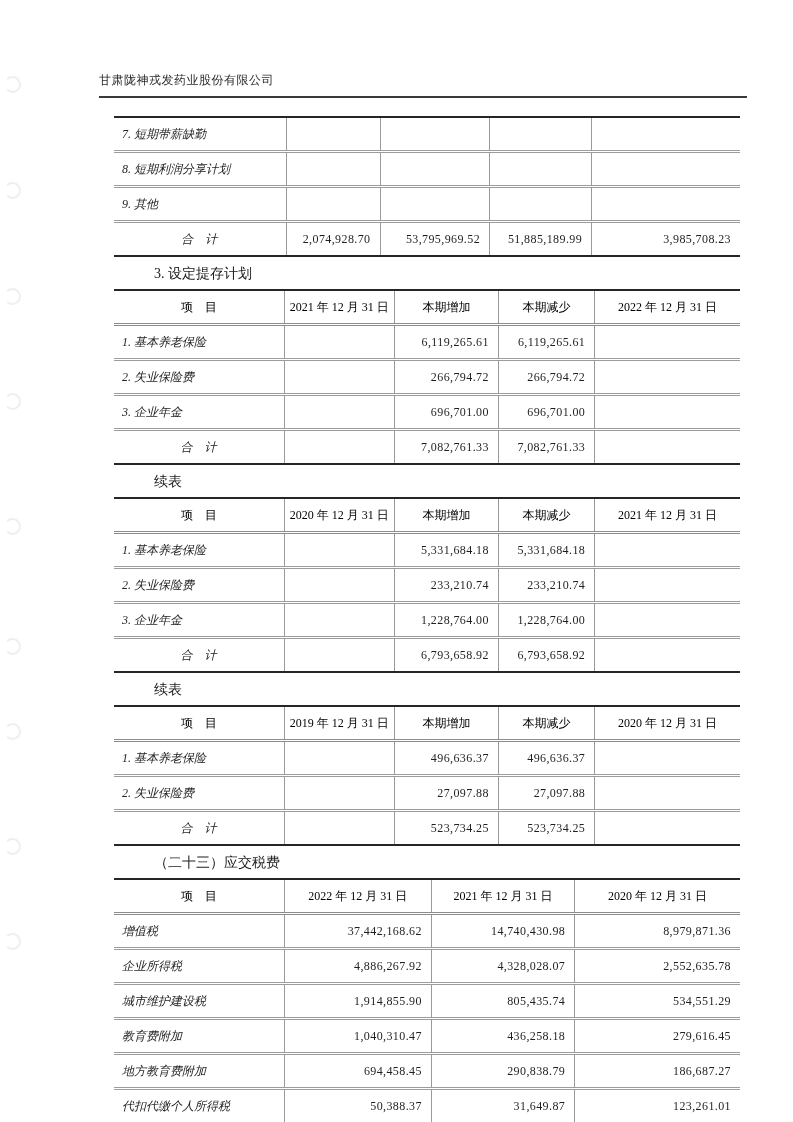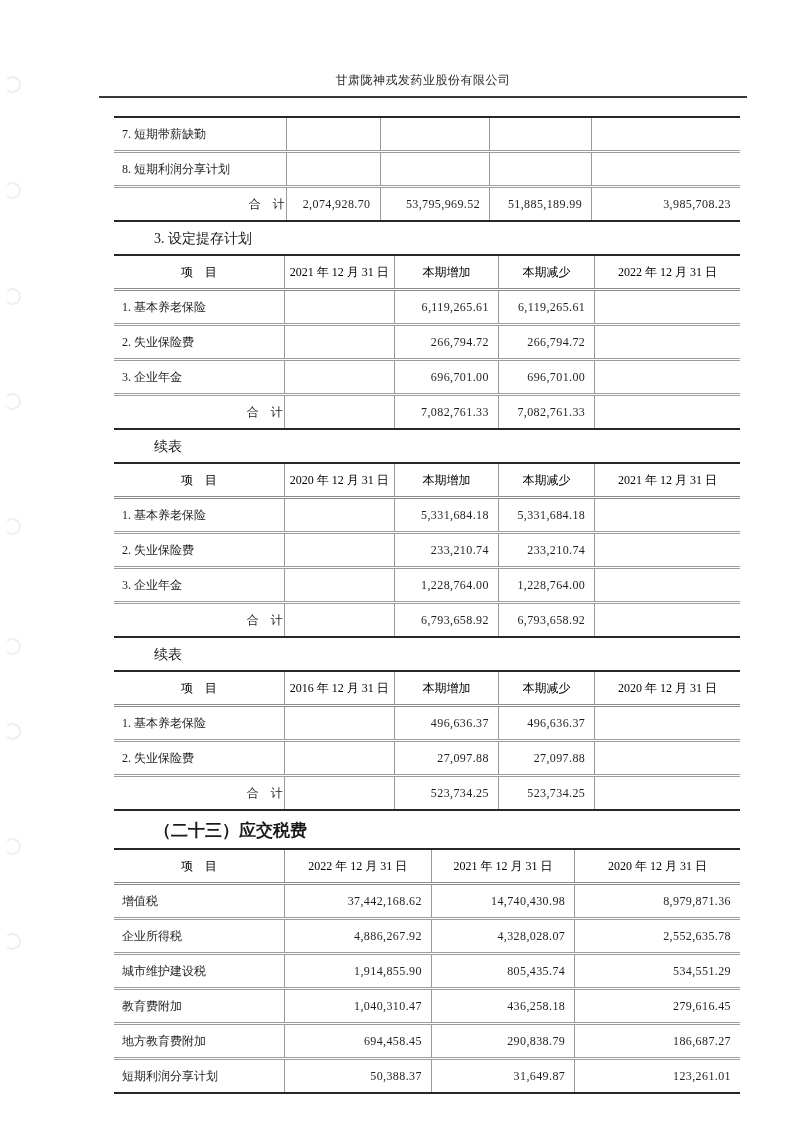--- a/index.html
+++ b/index.html
@@ -17,21 +17,21 @@
   .hole {
     position: absolute; left: 4px;
     width: 13px; height: 13px;
     border: 2px solid #efefef;
     border-left-color: transparent;
     border-radius: 50%;
   }
 
   .doc-header {
     margin: 72px 46px 0 99px;
-    display: flex; justify-content: center; align-items: flex-end;
+    display: flex; justify-content: space-between; align-items: flex-end;
     border-bottom: 2px solid #3a3a3a;
     padding-bottom: 7px;
     font-size: 12px; color: #2b2b2b;
     letter-spacing: 0.5px;
   }
 
   .content { width: 626px; margin-left: 114px; }
 
   .fin-table {
     width: 100%;
@@ -49,33 +49,33 @@
     white-space: nowrap;
   }
   .fin-table th {
     text-align: center;
     color: #000000;
     border-bottom: 3px double #8c8c8c;
   }
   .fin-table th:not(:first-child),
   .fin-table td:not(:first-child) { border-left: 1px solid #9a9a9a; }
   .fin-table tbody tr:not(:last-child) td { border-bottom: 3px double #9c9c9c; }
-  .c-label { text-align: left; padding-left: 8px; }
+  .c-label { text-align: left; padding-left: 8px; font-style: italic; }
   .c-num   { text-align: right; padding-right: 9px; letter-spacing: 0.4px; }
-  .c-total { text-align: right; padding-left: 0; }
+  .c-total { text-align: center; padding-left: 0; }
 
   .t1 { margin-top: 18px; }
 
   .section-heading {
     font-size: 14px;
     padding-left: 40px;
     margin: 8px 0 6px;
     color: #1a1a1a;
   }
-  .section-heading.bold { font-weight: bold; font-size: 17px; }
+  .section-heading.bold { font-weight: normal; font-size: 14px; }
 </style>
 </head>
 <body>
 
 <div class="page">
 
   <span class="hole" style="top:76px"></span>
   <span class="hole" style="top:182px"></span>
   <span class="hole" style="top:288px"></span>
   <span class="hole" style="top:393px"></span>
@@ -108,20 +108,27 @@
             <td class="c-num"></td>
           </tr>
           <tr>
             <td class="c-label">8. 短期利润分享计划</td>
             <td class="c-num"></td>
             <td class="c-num"></td>
             <td class="c-num"></td>
             <td class="c-num"></td>
           </tr>
           <tr>
+            <td class="c-label">9. 其他</td>
+            <td class="c-num"></td>
+            <td class="c-num"></td>
+            <td class="c-num"></td>
+            <td class="c-num"></td>
+          </tr>
+          <tr>
             <td class="c-label c-total">合　计</td>
             <td class="c-num">2,074,928.70</td>
             <td class="c-num">53,795,969.52</td>
             <td class="c-num">51,885,189.99</td>
             <td class="c-num">3,985,708.23</td>
           </tr>
         </tbody>
       </table>
 
     <div class="section-heading">3. 设定提存计划</div>
@@ -232,21 +239,21 @@
       <colgroup>
         <col style="width:27.2%">
           <col style="width:17.6%">
           <col style="width:16.6%">
           <col style="width:15.4%">
           <col style="width:23.2%">
       </colgroup>
     <thead>
           <tr>
             <th>项　目</th>
-            <th>2016 年 12 月 31 日</th>
+            <th>2019 年 12 月 31 日</th>
             <th>本期增加</th>
             <th>本期减少</th>
             <th>2020 年 12 月 31 日</th>
           </tr>
         </thead>
         <tbody>
           <tr>
             <td class="c-label">1. 基本养老保险</td>
             <td class="c-num"></td>
             <td class="c-num">496,636.37</td>
@@ -312,21 +319,21 @@
             <td class="c-num">436,258.18</td>
             <td class="c-num">279,616.45</td>
           </tr>
           <tr>
             <td class="c-label">地方教育费附加</td>
             <td class="c-num">694,458.45</td>
             <td class="c-num">290,838.79</td>
             <td class="c-num">186,687.27</td>
           </tr>
           <tr>
-            <td class="c-label">短期利润分享计划</td>
+            <td class="c-label">代扣代缴个人所得税</td>
             <td class="c-num">50,388.37</td>
             <td class="c-num">31,649.87</td>
             <td class="c-num">123,261.01</td>
           </tr>
         </tbody>
       </table>
 
   </div>
 </div>
 

